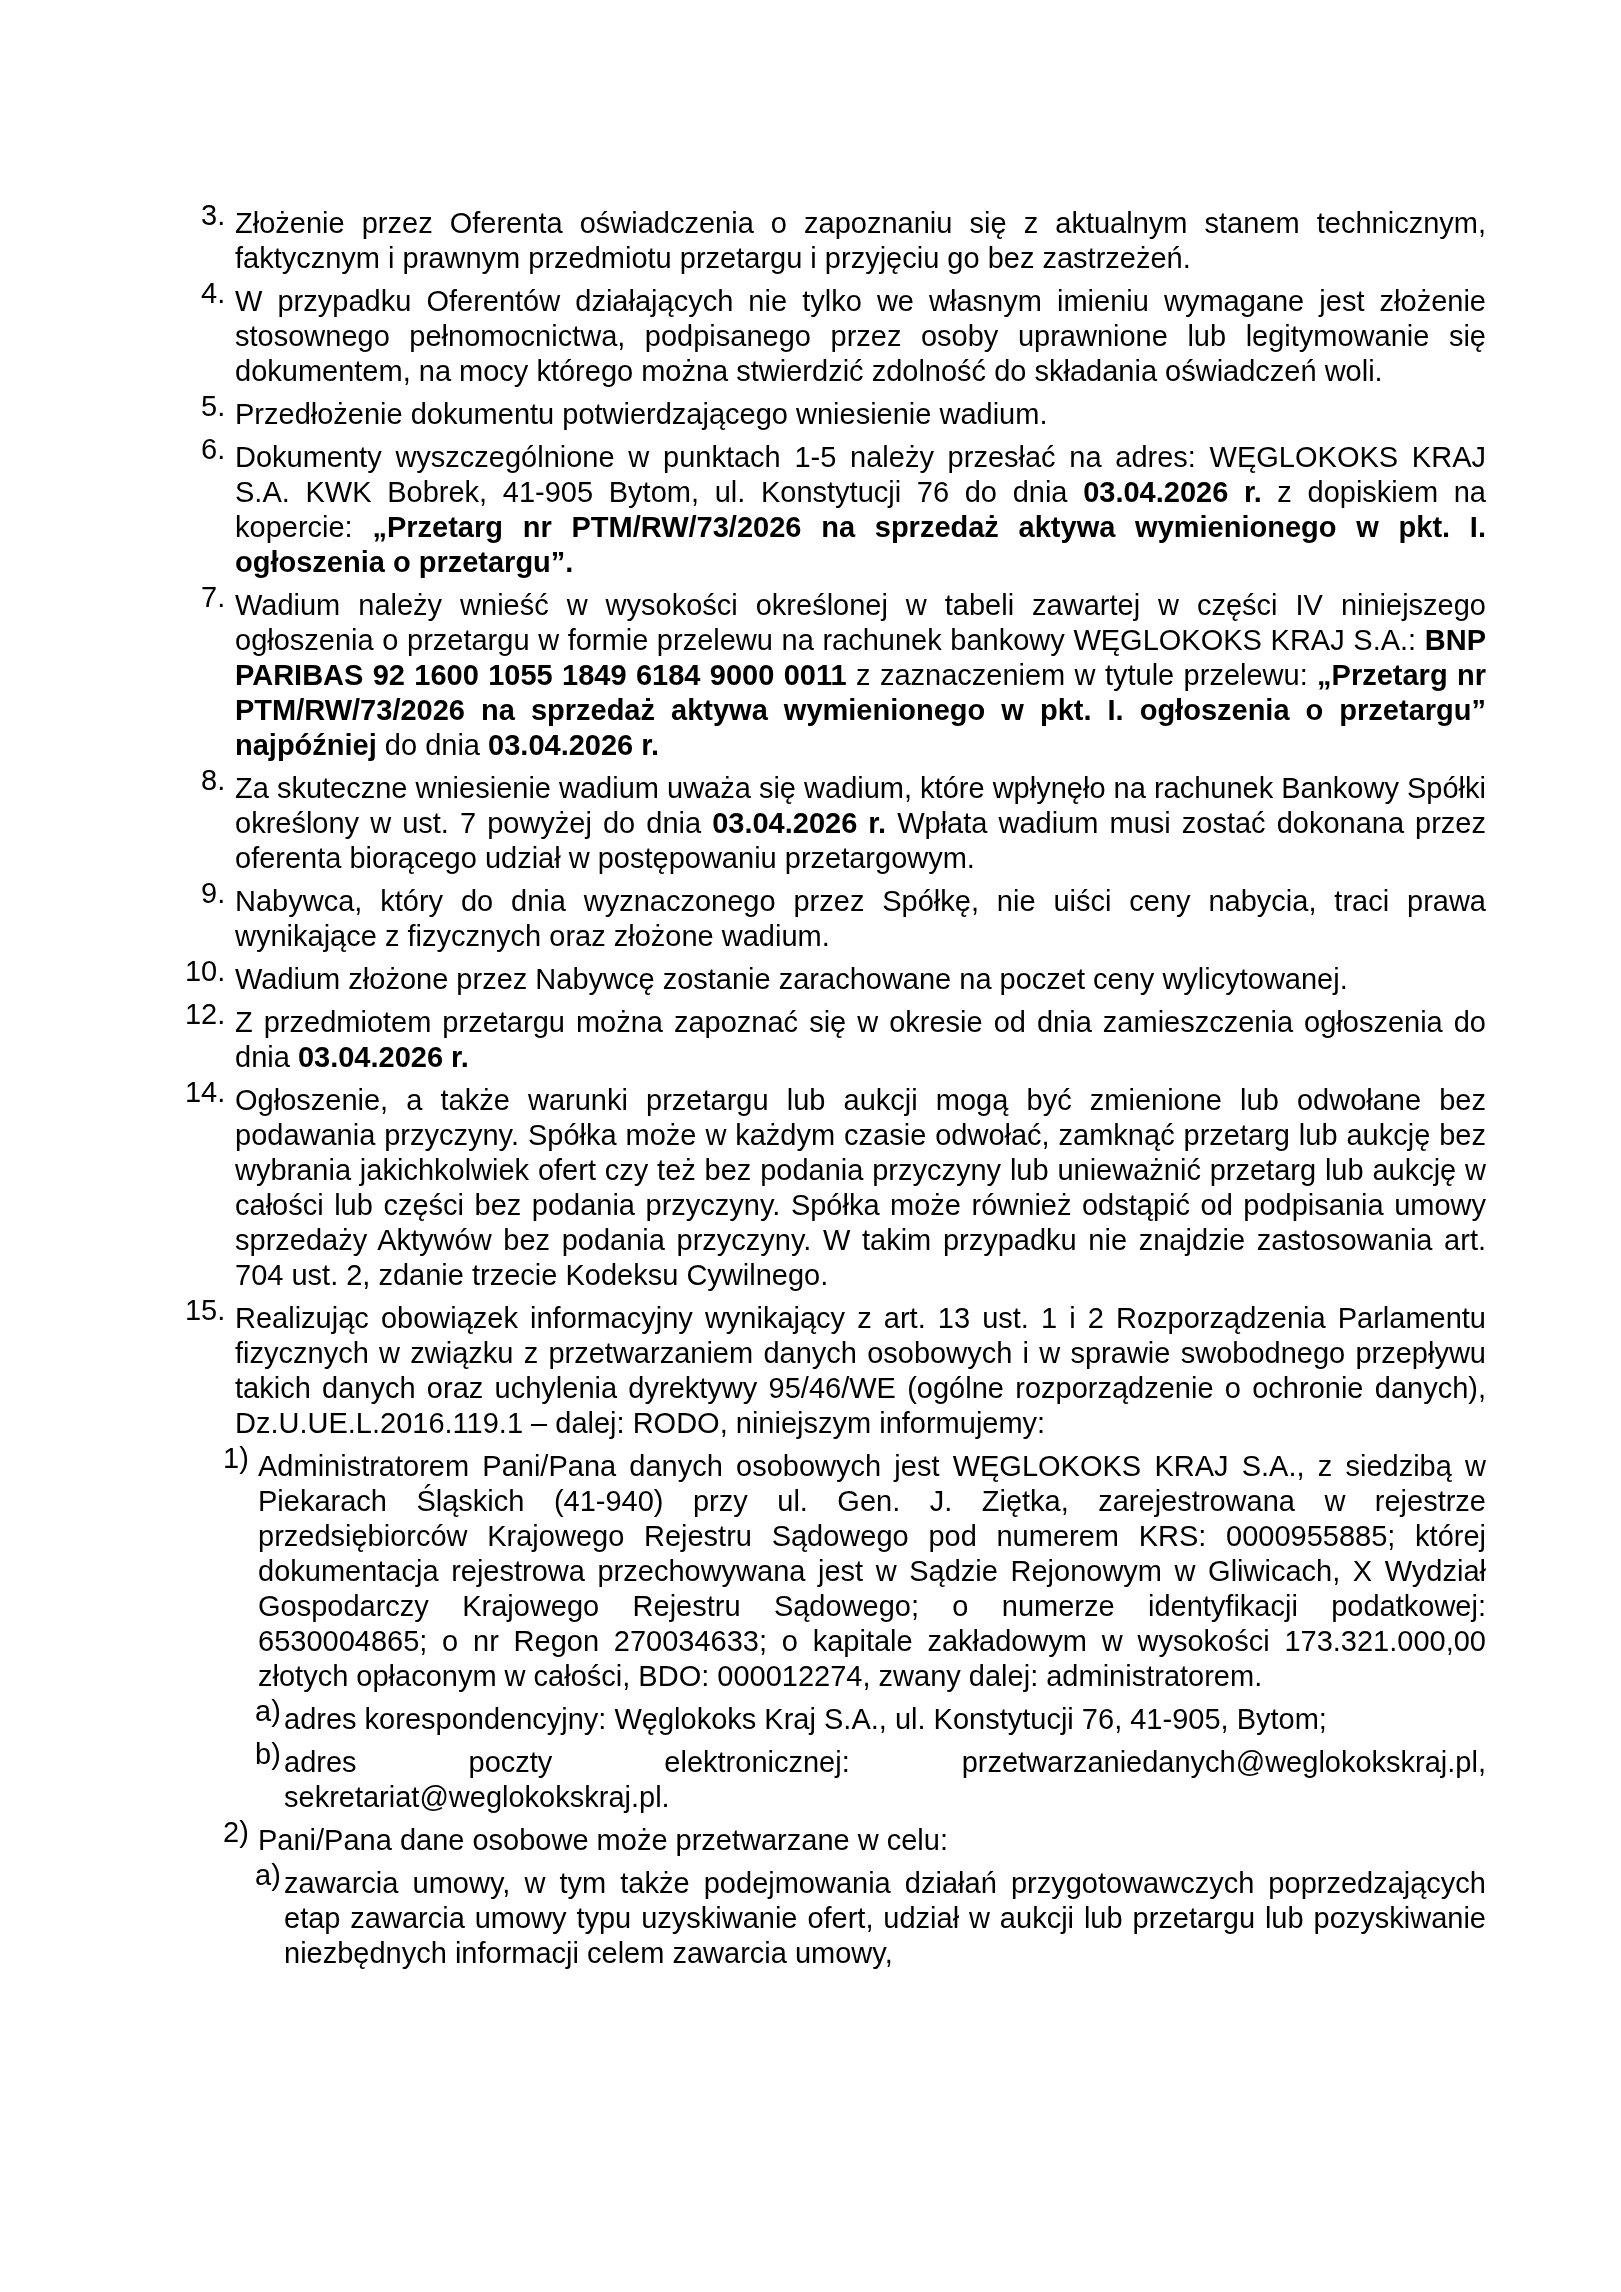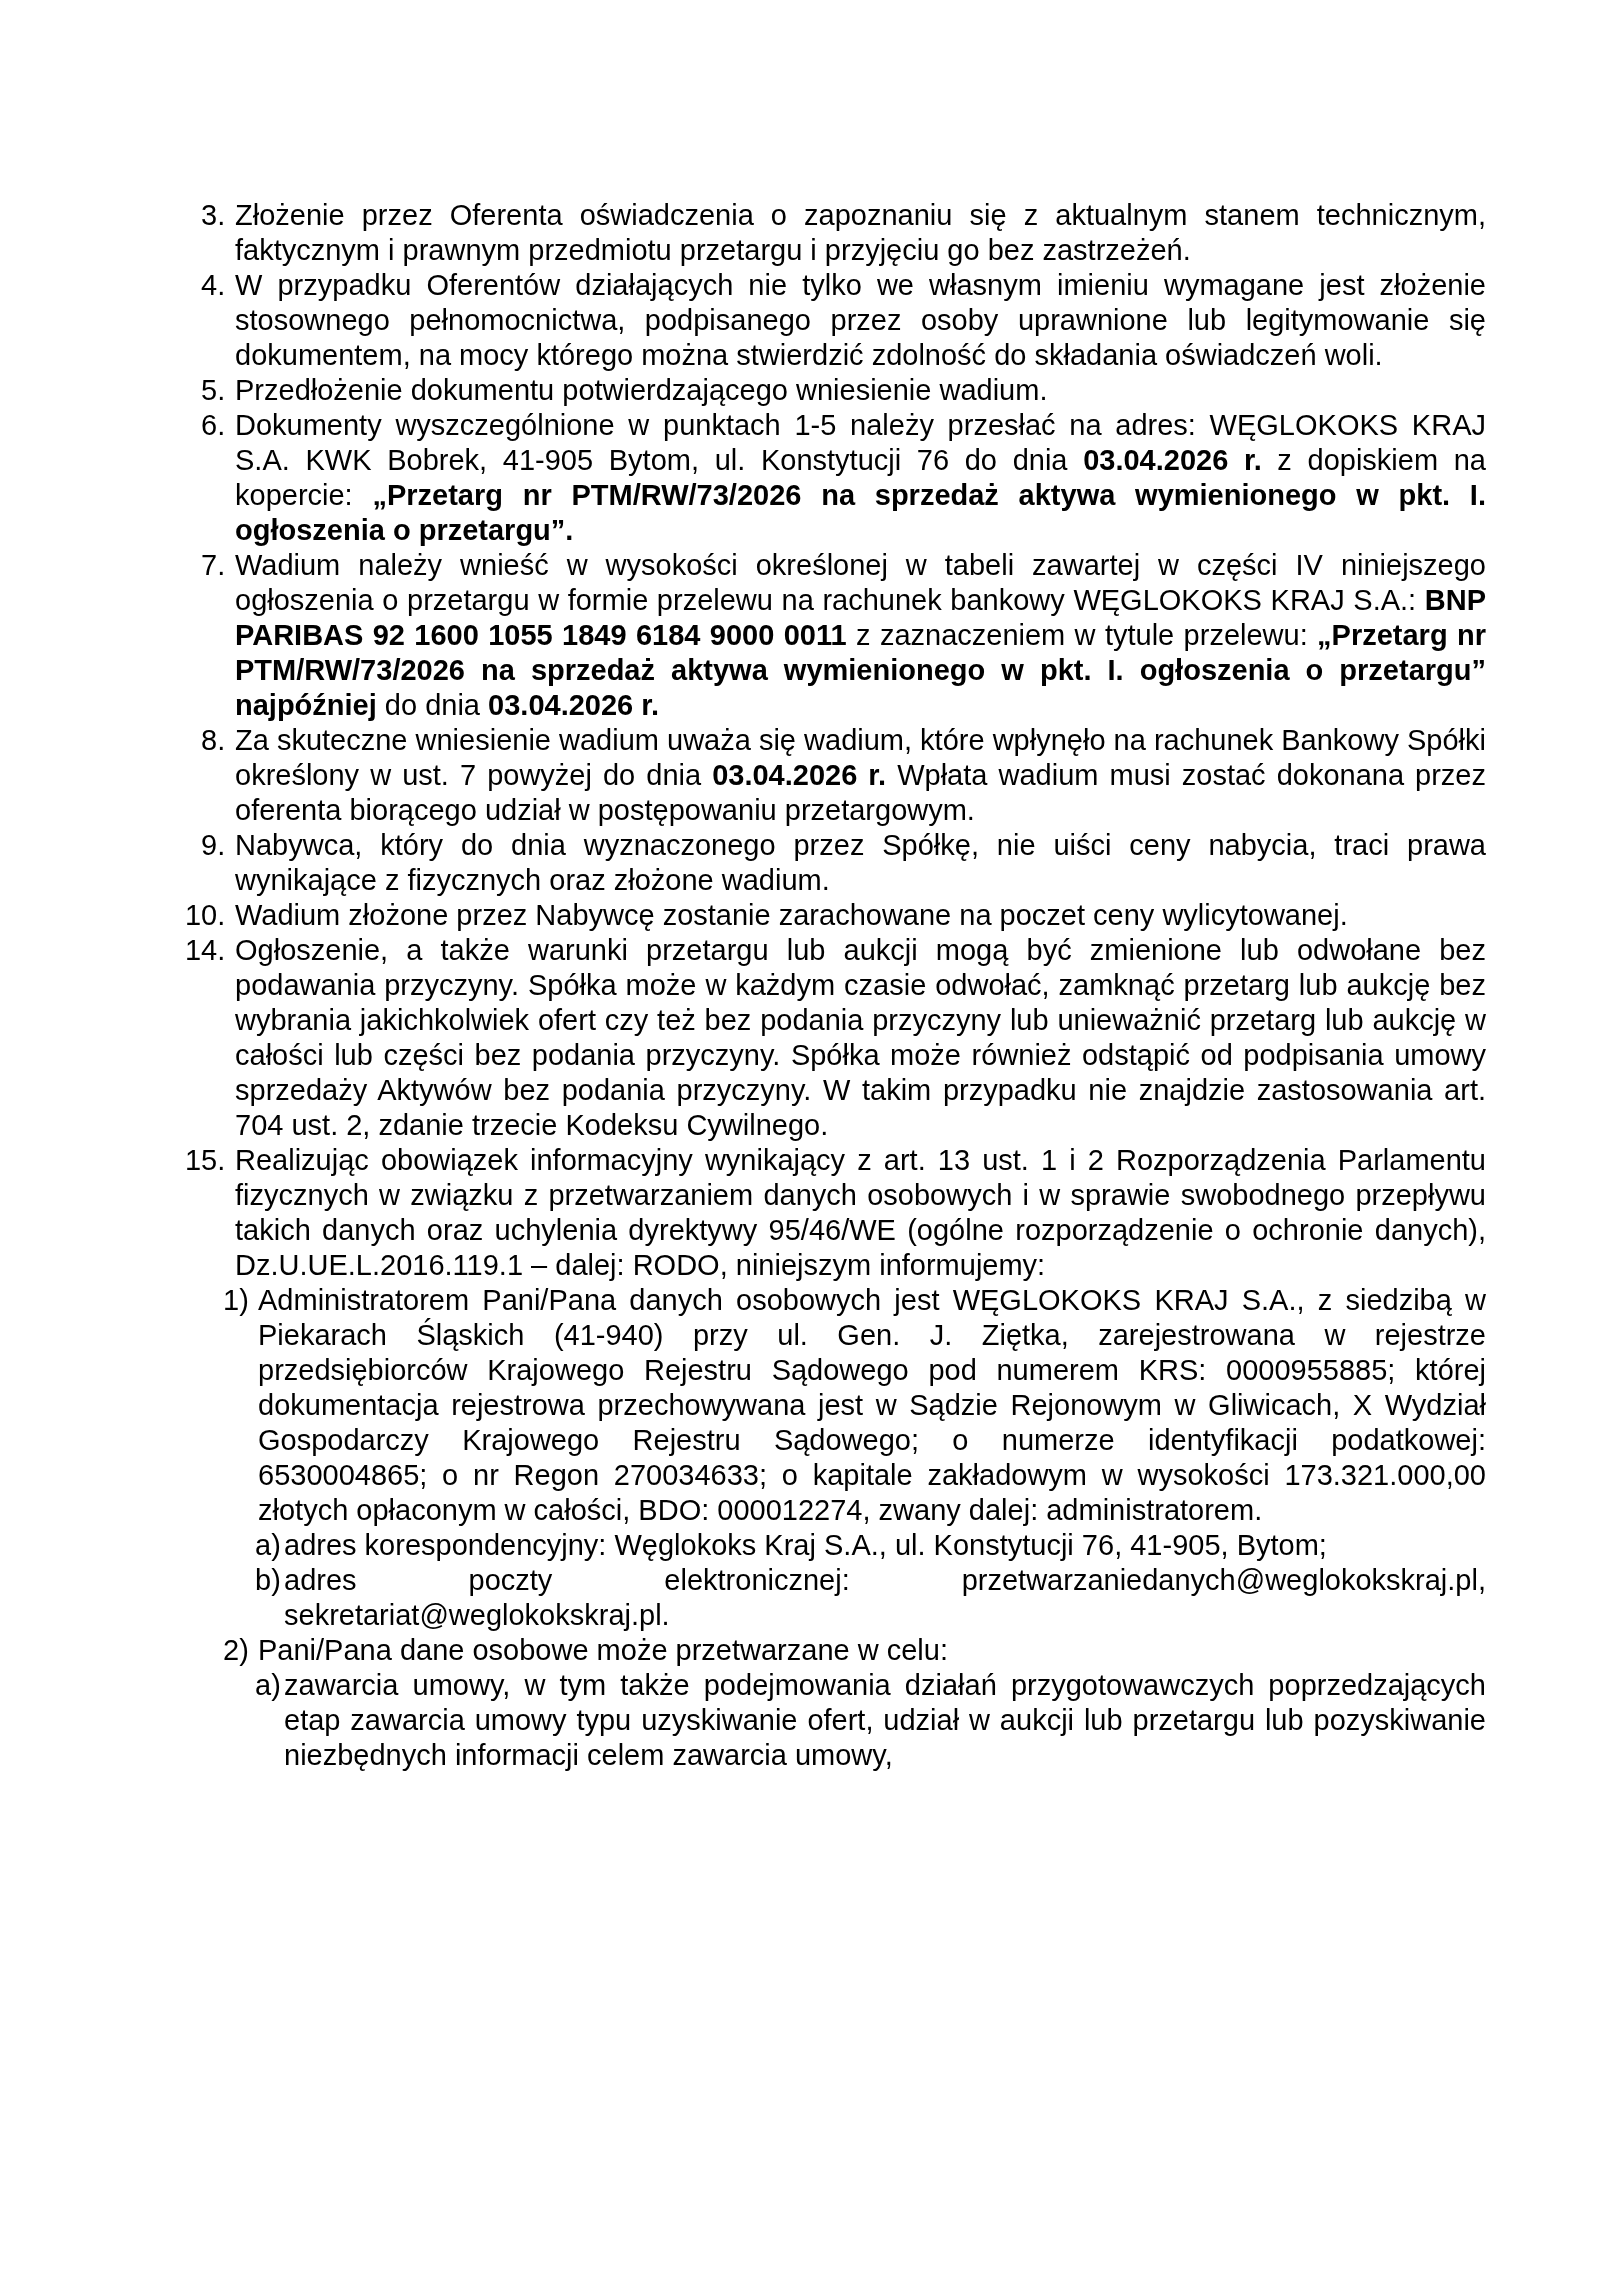--- a/index.html
+++ b/index.html
@@ -37,21 +37,21 @@
   }
   .lv2 { margin-left: 223px; }
   .lv2 > .num { flex: 0 0 35px; }
   .lv3 { margin-left: 255px; }
   .lv3 > .num { flex: 0 0 29px; }
   .body {
     flex: 1 1 auto;
     text-align: justify;
     min-width: 0;
   }
-  .para { text-align: justify; }
+  .para { text-align: justify; margin-top: 8px; }
   b { font-weight: bold; }
 </style>
 </head>
 <body>
 
 <div class="page" style="background: rgb(255, 255, 255); color: rgb(0, 0, 0);">
   <div class="doc">
       <div class="row lv1">
         <span class="num">3.</span>
         <div class="body">
@@ -94,20 +94,26 @@
           <div class="para"><span>Nabywca, który do dnia wyznaczonego przez Spółkę, nie uiści ceny nabycia, traci prawa wynikające z fizycznych oraz złożone wadium.</span></div>
         </div>
       </div>
       <div class="row lv1">
         <span class="num">10.</span>
         <div class="body">
           <div class="para"><span>Wadium złożone przez Nabywcę zostanie zarachowane na poczet ceny wylicytowanej.</span></div>
         </div>
       </div>
       <div class="row lv1">
+        <span class="num">12.</span>
+        <div class="body">
+          <div class="para"><span>Z przedmiotem przetargu można zapoznać się w okresie od dnia zamieszczenia ogłoszenia do dnia </span><b>03.04.2026 r.</b></div>
+        </div>
+      </div>
+      <div class="row lv1">
         <span class="num">14.</span>
         <div class="body">
           <div class="para"><span>Ogłoszenie, a także warunki przetargu lub aukcji mogą być zmienione lub odwołane bez podawania przyczyny. Spółka może w każdym czasie odwołać, zamknąć przetarg lub aukcję bez wybrania jakichkolwiek ofert czy też bez podania przyczyny lub unieważnić przetarg lub aukcję w całości lub części bez podania przyczyny. Spółka może również odstąpić od podpisania umowy sprzedaży Aktywów bez podania przyczyny. W takim przypadku nie znajdzie zastosowania art. 704 ust. 2, zdanie trzecie Kodeksu Cywilnego.</span></div>
         </div>
       </div>
       <div class="row lv1">
         <span class="num">15.</span>
         <div class="body">
           <div class="para"><span>Realizując obowiązek informacyjny wynikający z art. 13 ust. 1 i 2 Rozporządzenia Parlamentu fizycznych w związku z przetwarzaniem danych osobowych i w sprawie swobodnego przepływu takich danych oraz uchylenia dyrektywy 95/46/WE (ogólne rozporządzenie o ochronie danych), Dz.U.UE.L.2016.119.1 – dalej: RODO, niniejszym informujemy:</span></div>
         </div>

